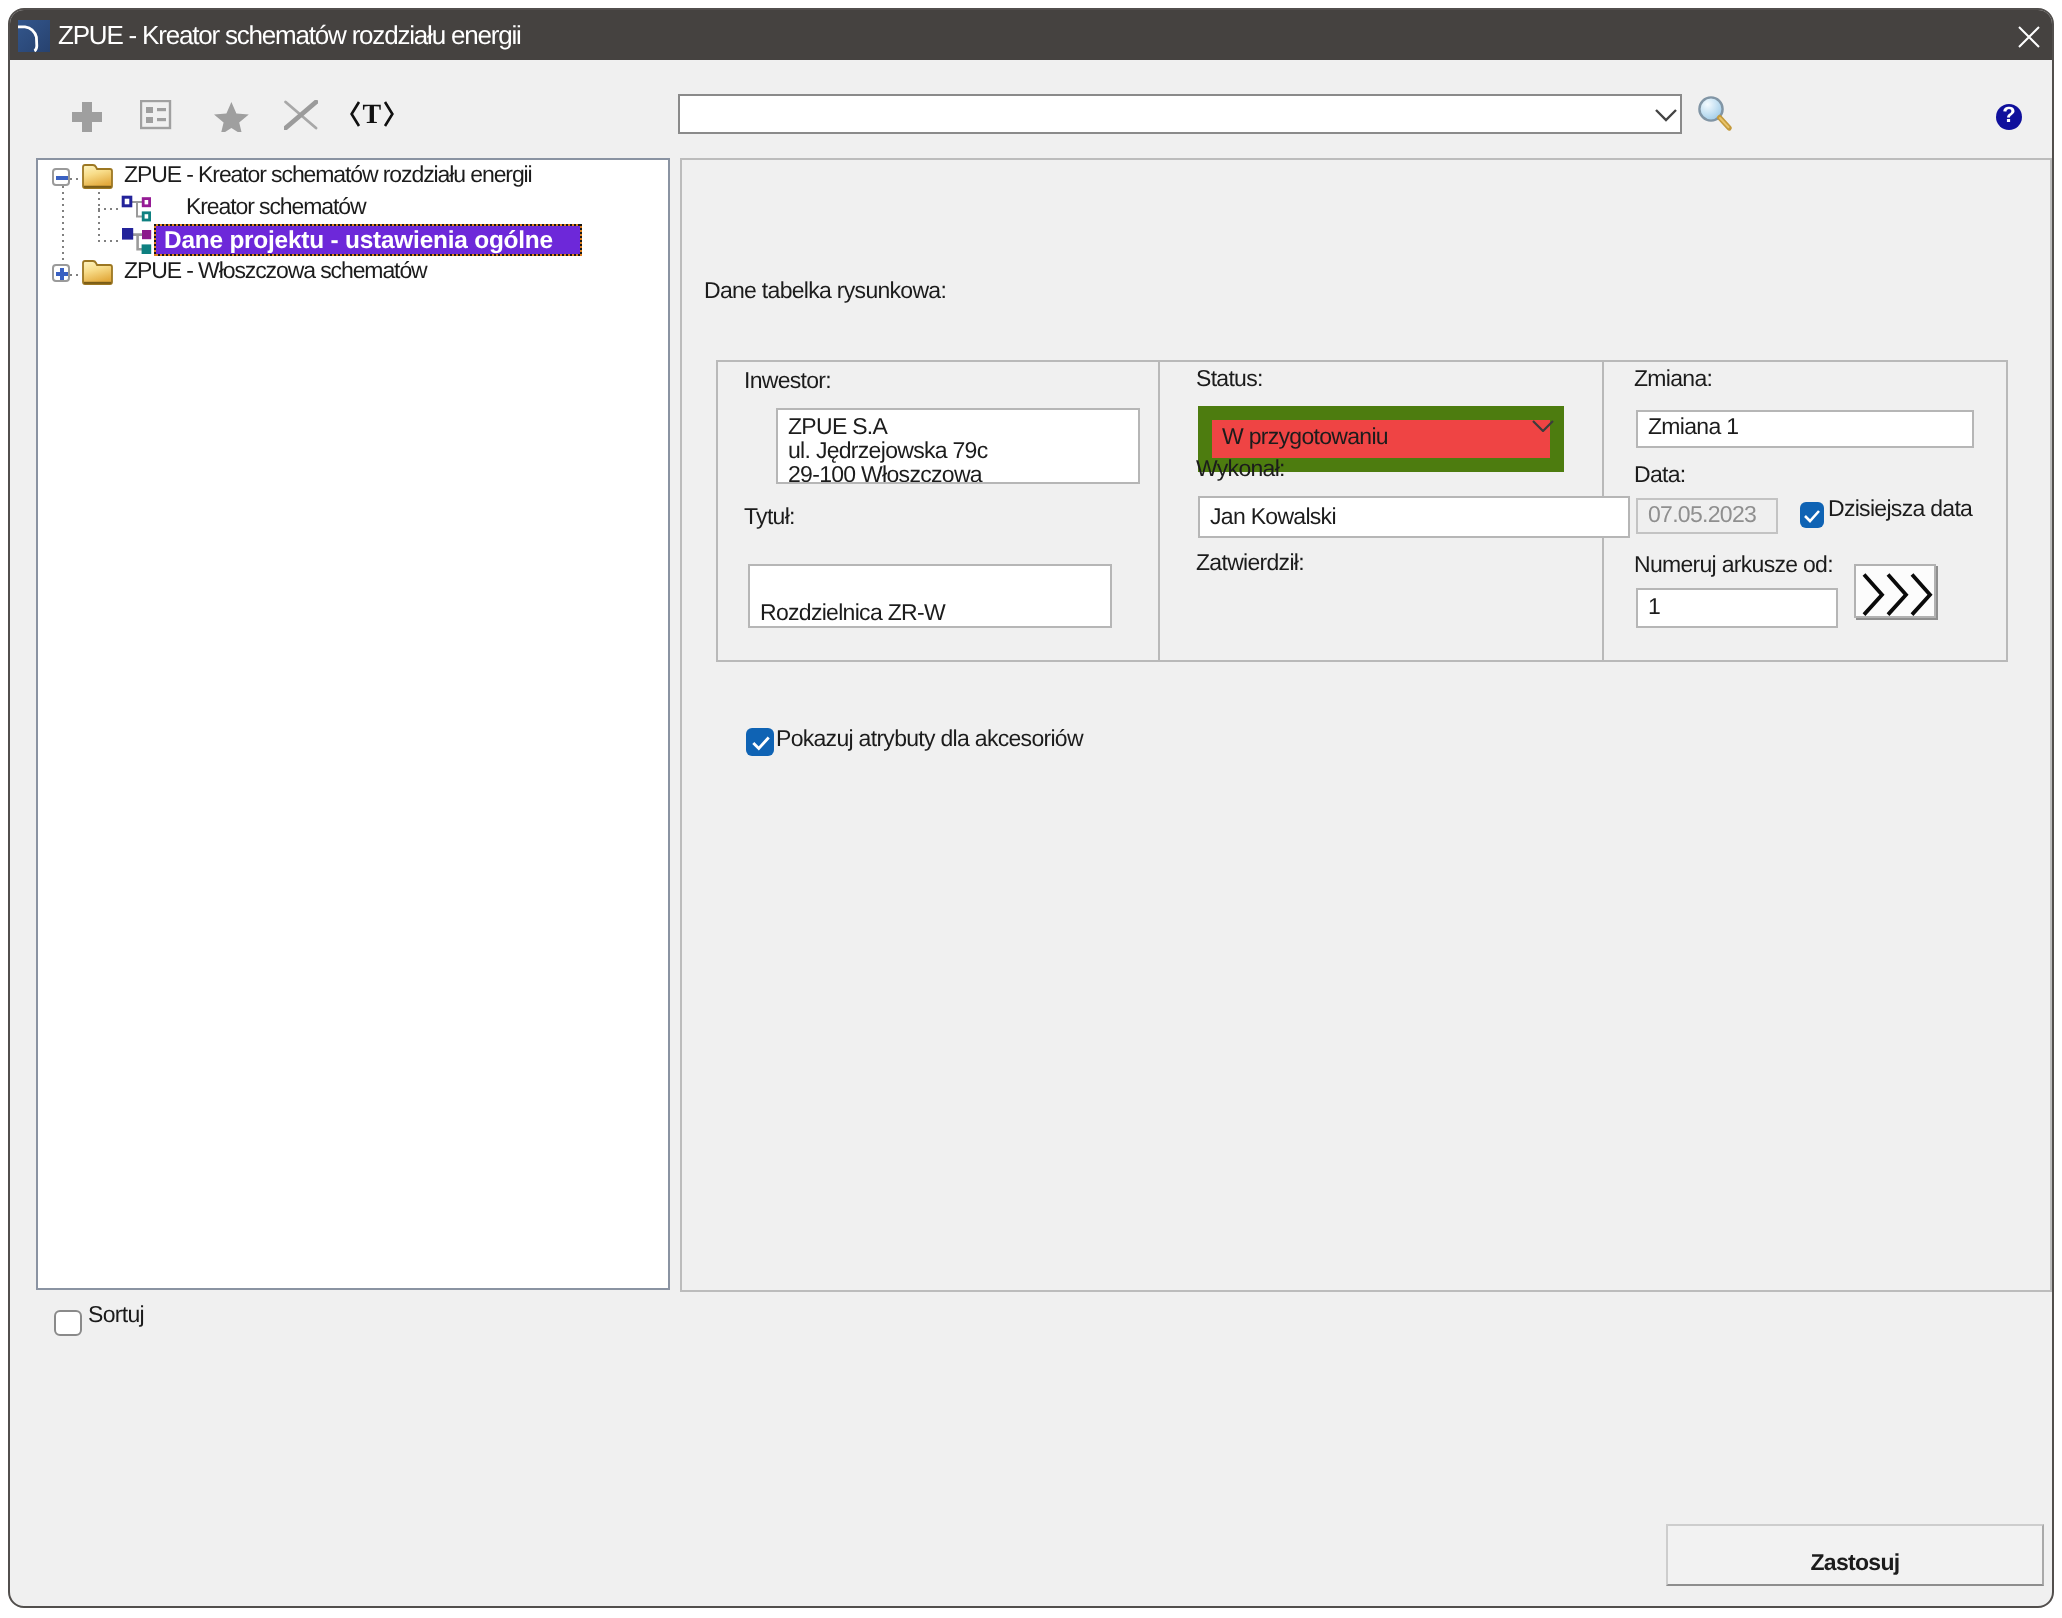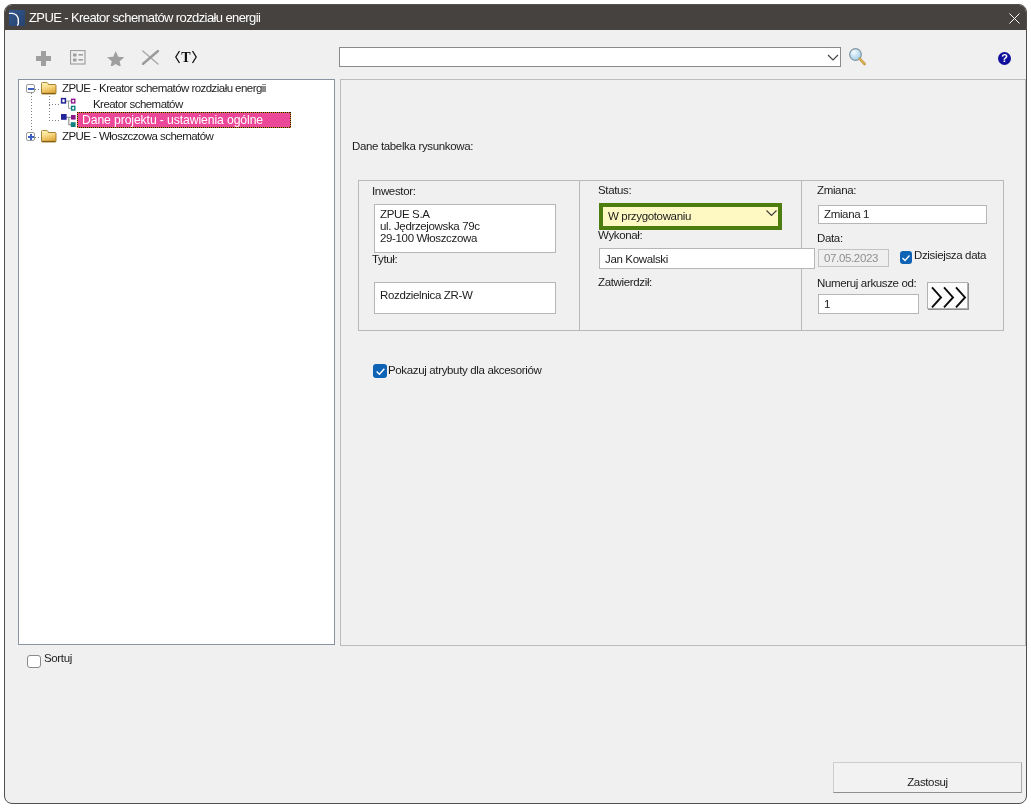--- a/index.html
+++ b/index.html
@@ -5,40 +5,40 @@
   html,body { width:1031px; height:809px; background:#fff; }
   body { font-family:"Liberation Sans", sans-serif; font-size:11.5px; letter-spacing:-0.35px; color:#1c1c1c; position:relative; }
   .win { position:absolute; left:4px; top:4px; width:1023px; height:800px; background:#f0f0f0; border:1px solid #524f4d; border-radius:8px; overflow:hidden; }
   .abs { position:absolute; }
   
   .titlebar { position:absolute; left:0; top:0; width:100%; height:25px; background:#454240; }
   .title-text { position:absolute; left:24px; top:0; height:25px; line-height:25px; color:#fff; font-size:13px; letter-spacing:-0.6px; }
   
   .tree { position:absolute; left:12.5px; top:73.5px; width:317px; height:566px; background:#fff; border:1px solid #8a93a2; }
   .trow { position:absolute; height:16px; line-height:16px; white-space:nowrap; letter-spacing:-0.55px; }
-  .sel { background:#ec4899; color:#fff; font-weight:normal; }
+  .sel { background:#6d28d9; color:#fff; font-weight:bold; }
   .mqh { position:absolute; height:1px; background:repeating-linear-gradient(90deg,#181818 0 1px,#e08020 1px 2px); }
   .mqv { position:absolute; width:1px; background:repeating-linear-gradient(180deg,#181818 0 1px,#e08020 1px 2px); }
   .expander { position:absolute; width:9px; height:9px; background:#fff; border:1px solid #9a9a9a; border-radius:2px; }
   .expander:after { content:""; position:absolute; left:1.2px; top:2.9px; width:5.6px; height:1.8px; background:#3a61c2; }
   .expander.plus:before { content:""; position:absolute; left:3.1px; top:1px; width:1.8px; height:5.6px; background:#3a61c2; }
   .dotv { position:absolute; width:1px; background-image:repeating-linear-gradient(to bottom,#808080 0 1px,transparent 1px 3px); }
   .doth { position:absolute; height:1px; background-image:repeating-linear-gradient(to right,#808080 0 1px,transparent 1px 3px); }
   
   .rpanel { position:absolute; left:334.5px; top:74px; width:686px; height:567px; border:1px solid #bcbcbc; }
   .group { position:absolute; left:353px; top:175px; width:646px; height:151px; border:1px solid #b9b9b9; }
   .vdiv { position:absolute; top:175px; height:151px; width:1px; background:#b9b9b9; }
   .lbl { position:absolute; white-space:nowrap; }
   .tbox { position:absolute; background:#fff; border:1px solid #b6b6b6; padding:2px 0 0 5px; white-space:nowrap; overflow:hidden; }
-  .combo { position:absolute; background:#fef9c3; border:4px solid #4d7c0f; padding:3px 0 16px 5px; }
+  .combo { position:absolute; background:#ef4444; border:7px solid #4d7c0f; padding:3px 0 16px 5px; }
   .cb { position:absolute; width:13.5px; height:13.5px; border-radius:3px; background:#0f63b4; }
   .cb svg { position:absolute; left:1.5px; top:1.5px; }
   .cb-empty { position:absolute; width:13.5px; height:13.5px; border-radius:3px; background:#fff; border:1px solid #8a8a8a; }
   .btn3 { position:absolute; left:922px; top:276.5px; width:41px; height:27.5px; background:#fcfcfc; border:1px solid #b2b2b2; box-shadow:1px 1px 0 #8f8f8f; }
-  .apply { position:absolute; left:828px; top:757px; width:189px; height:31px; background:#f2f2f2; border:1px solid #cdcdcd; border-bottom-color:#8e8e8e; border-right-color:#a9a9a9; text-align:center; }
+  .apply { position:absolute; left:828px; top:757px; width:189px; height:31px; background:#f2f2f2; border:1px solid #cdcdcd; border-bottom-color:#8e8e8e; border-right-color:#a9a9a9; text-align:center;font-weight:bold; }
 </style></head>
 <body>
 <div class="win">
 
   <div class="titlebar">
     <svg class="abs" style="left:4px;top:5px" width="16" height="16">
       <defs>
           <linearGradient id="ig" x1="0" y1="0" x2="1" y2="1">
         <stop offset="0" stop-color="#33568c"></stop>
             <stop offset="1" stop-color="#27426f"></stop>
@@ -143,23 +143,23 @@
   <div class="mqv" style="left:285px;top:107px;height:16px"></div>
   <div class="trow" style="left:57px;top:123.4px">ZPUE - Włoszczowa schematów</div>
 
   <div class="rpanel"></div>
   <div class="lbl" style="left:347px;top:135px">Dane tabelka rysunkowa:</div>
   <div class="group"></div>
   <div class="vdiv" style="left:574px"></div>
   <div class="vdiv" style="left:796px"></div>
 
   <div class="lbl" style="left:367px;top:179.5px">Inwestor:</div>
-  <div class="tbox" style="left:369px;top:199px;width:182px;height:49px;line-height:12.2px;padding-top:3px">ZPUE S.A<br>ul. Jędrzejowska 79c<br>29-100 Włoszczowa</div>
+  <div class="tbox" style="left:383px;top:199px;width:182px;height:38px;line-height:12.2px;padding-top:3px">ZPUE S.A<br>ul. Jędrzejowska 79c<br>29-100 Włoszczowa</div>
   <div class="lbl" style="left:367px;top:248px">Tytuł:</div>
-  <div class="tbox" style="left:369px;top:277px;width:182px;height:32px;padding-top:6px">Rozdzielnica ZR-W</div>
+  <div class="tbox" style="left:369px;top:277px;width:182px;height:32px;padding-top:18px">Rozdzielnica ZR-W</div>
 
   <div class="lbl" style="left:593px;top:179px">Status:</div>
   <div class="combo" style="left:594px;top:198px;width:183px;height:20px">W przygotowaniu</div>
   <svg class="abs" style="left:761px;top:204.5px" width="11" height="6">
     <path d="M0.5,0.5 L5.5,5.5 L10.5,0.5" fill="none" stroke="#3c3c3c" stroke-width="1.1"></path>
   </svg>
   <div class="lbl" style="left:593px;top:224px">Wykonał:</div>
   <div class="tbox" style="left:594px;top:243px;width:216px;height:21px;padding-top:3.5px">Jan Kowalski</div>
   <div class="lbl" style="left:593px;top:271px">Zatwierdził:</div>
 

